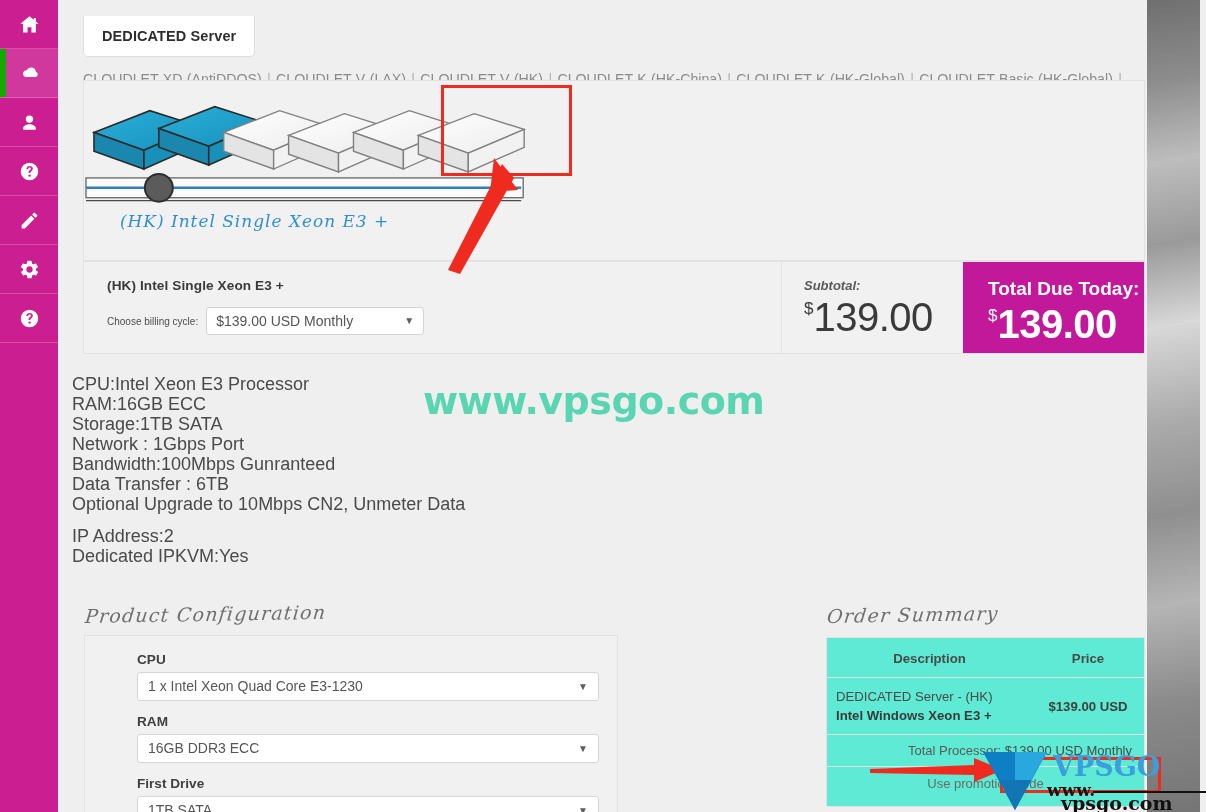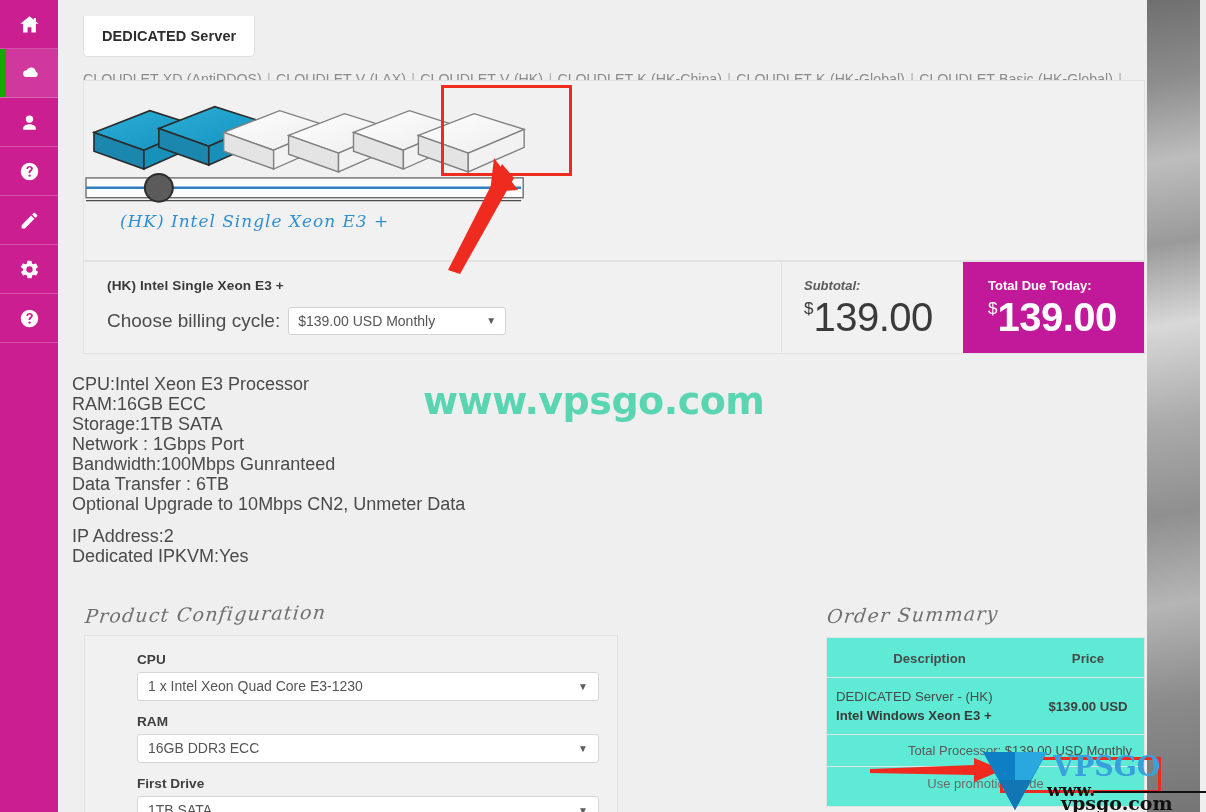--- a/index.html
+++ b/index.html
@@ -83,41 +83,41 @@
 
   
   .prodbar {
     position:absolute; left:25px; top:261px; width:1062px; height:93px;
     border:1px solid #e2e2e2; background:#f1f1f1;
     display:flex;
   }
   .prodbar-left { flex: 0 0 697px; padding: 16px 0 0 23px; }
   .prod-title { font-size:13.6px; font-weight:bold; color:#3a3a3a; letter-spacing:.1px;}
   .cycle-row { margin-top:14px; display:flex; align-items:center; }
-  .cycle-label { font-size:19px; color:#4c4c4c; margin-right:8px;}
+  .cycle-label { font-size:10px; color:#4c4c4c; margin-right:8px;}
   .select-box {
     position:relative; background:#fff; border:1px solid #d3d3d3; border-radius:3px;
     height:28px; line-height:26px; font-size:14px; color:#555;
     padding:0 28px 0 9px; min-width:218px;
   }
   .select-box .caret {
     position:absolute; right:9px; top:0; font-size:10px; color:#5d5d5d;
   }
   .subtotal-cell {
     flex: 0 0 182px; border-left:1px solid #e2e2e2; background:#f1f1f1;
     padding:16px 0 0 22px;
   }
   .subtotal-cell .lbl { font-size:13px; font-weight:bold; color:#5a5a5a;font-style:italic;}
   .amount { color:#3a3a3a; white-space:nowrap; margin-top:2px;}
   .amount .cur { font-size:17px; vertical-align:17px; }
   .amount .val { font-size:40px; letter-spacing:-.5px; }
   .total-cell {
     flex: 1 1 auto; background:#c2189a; color:#fff; padding:16px 0 0 25px;
   }
-  .total-cell .lbl { font-size:13px; font-weight:bold; }
+  .total-cell .lbl { font-size:19px; font-weight:bold; }
   .total-cell .amount { color:#fff; margin-top:2px; }
   .total-cell .amount .cur { font-size:17px; vertical-align:17px;}
   .total-cell .amount .val { font-size:40px; font-weight:bold; }
 
   
   .specs {
     position:absolute; left:14px; top:374px; width:520px;
     font-size:18px; color:#4a4a4a; line-height:20px;
   }
   .specs .gap { height:12px; }

